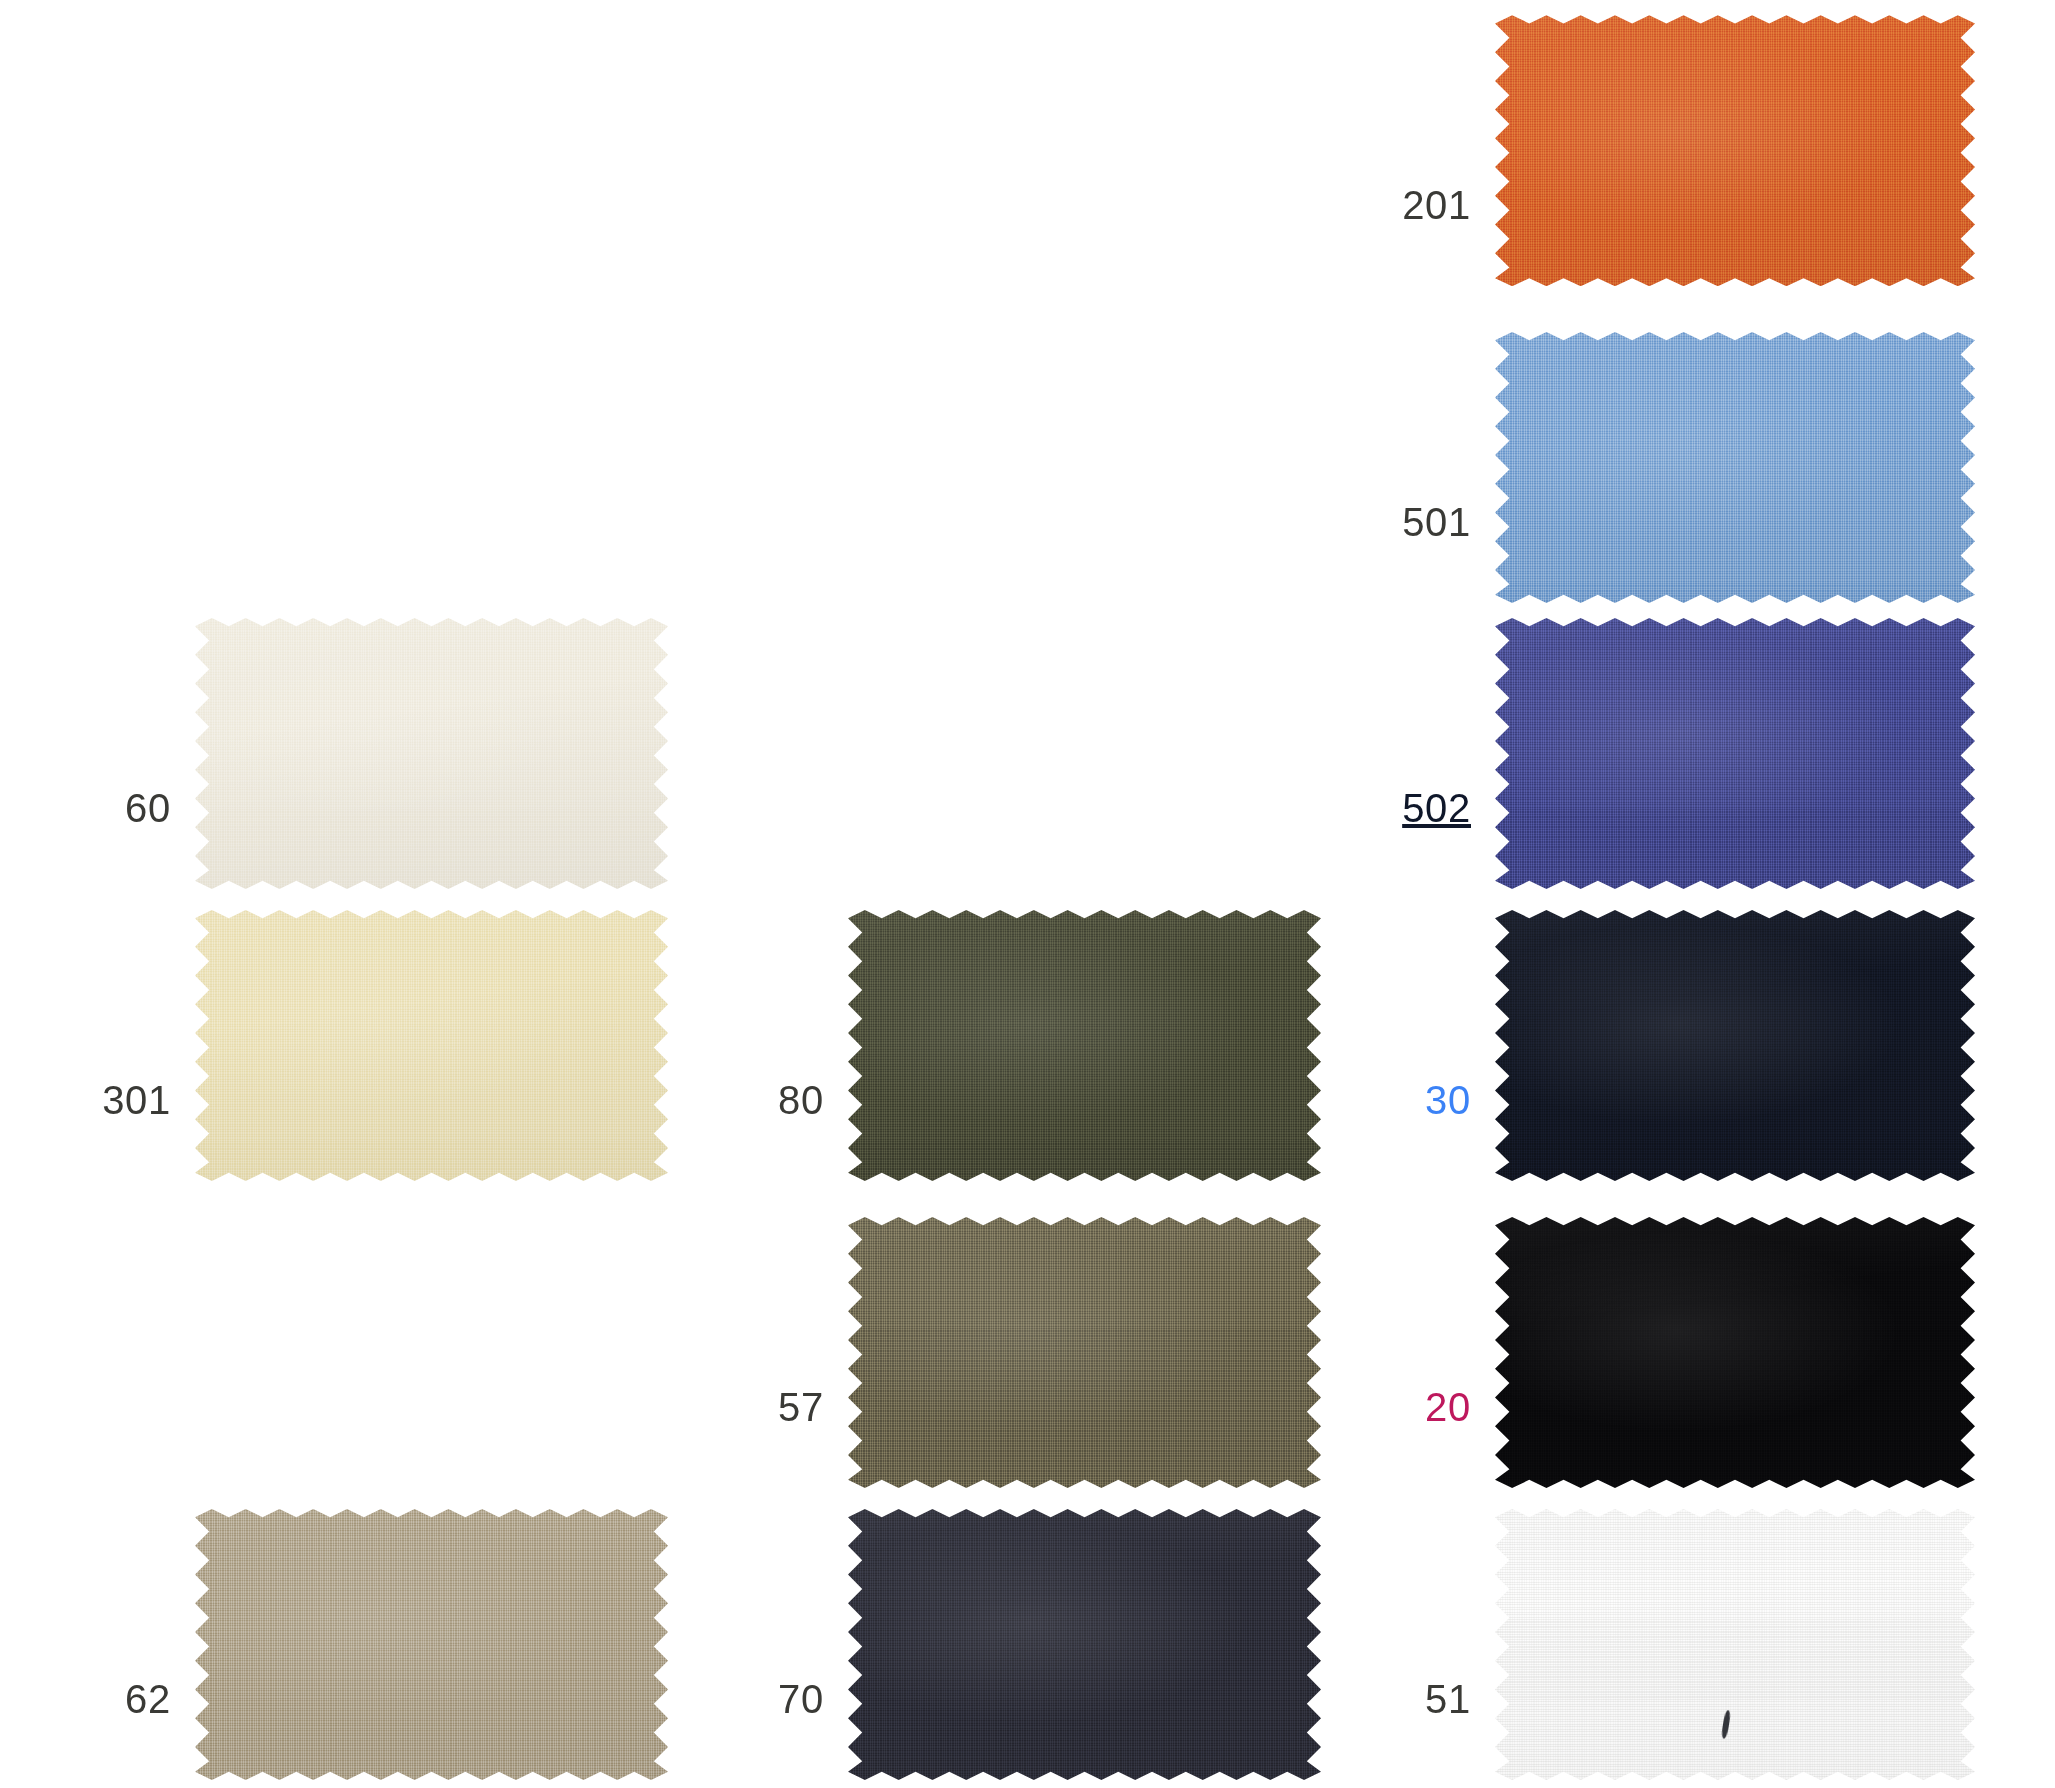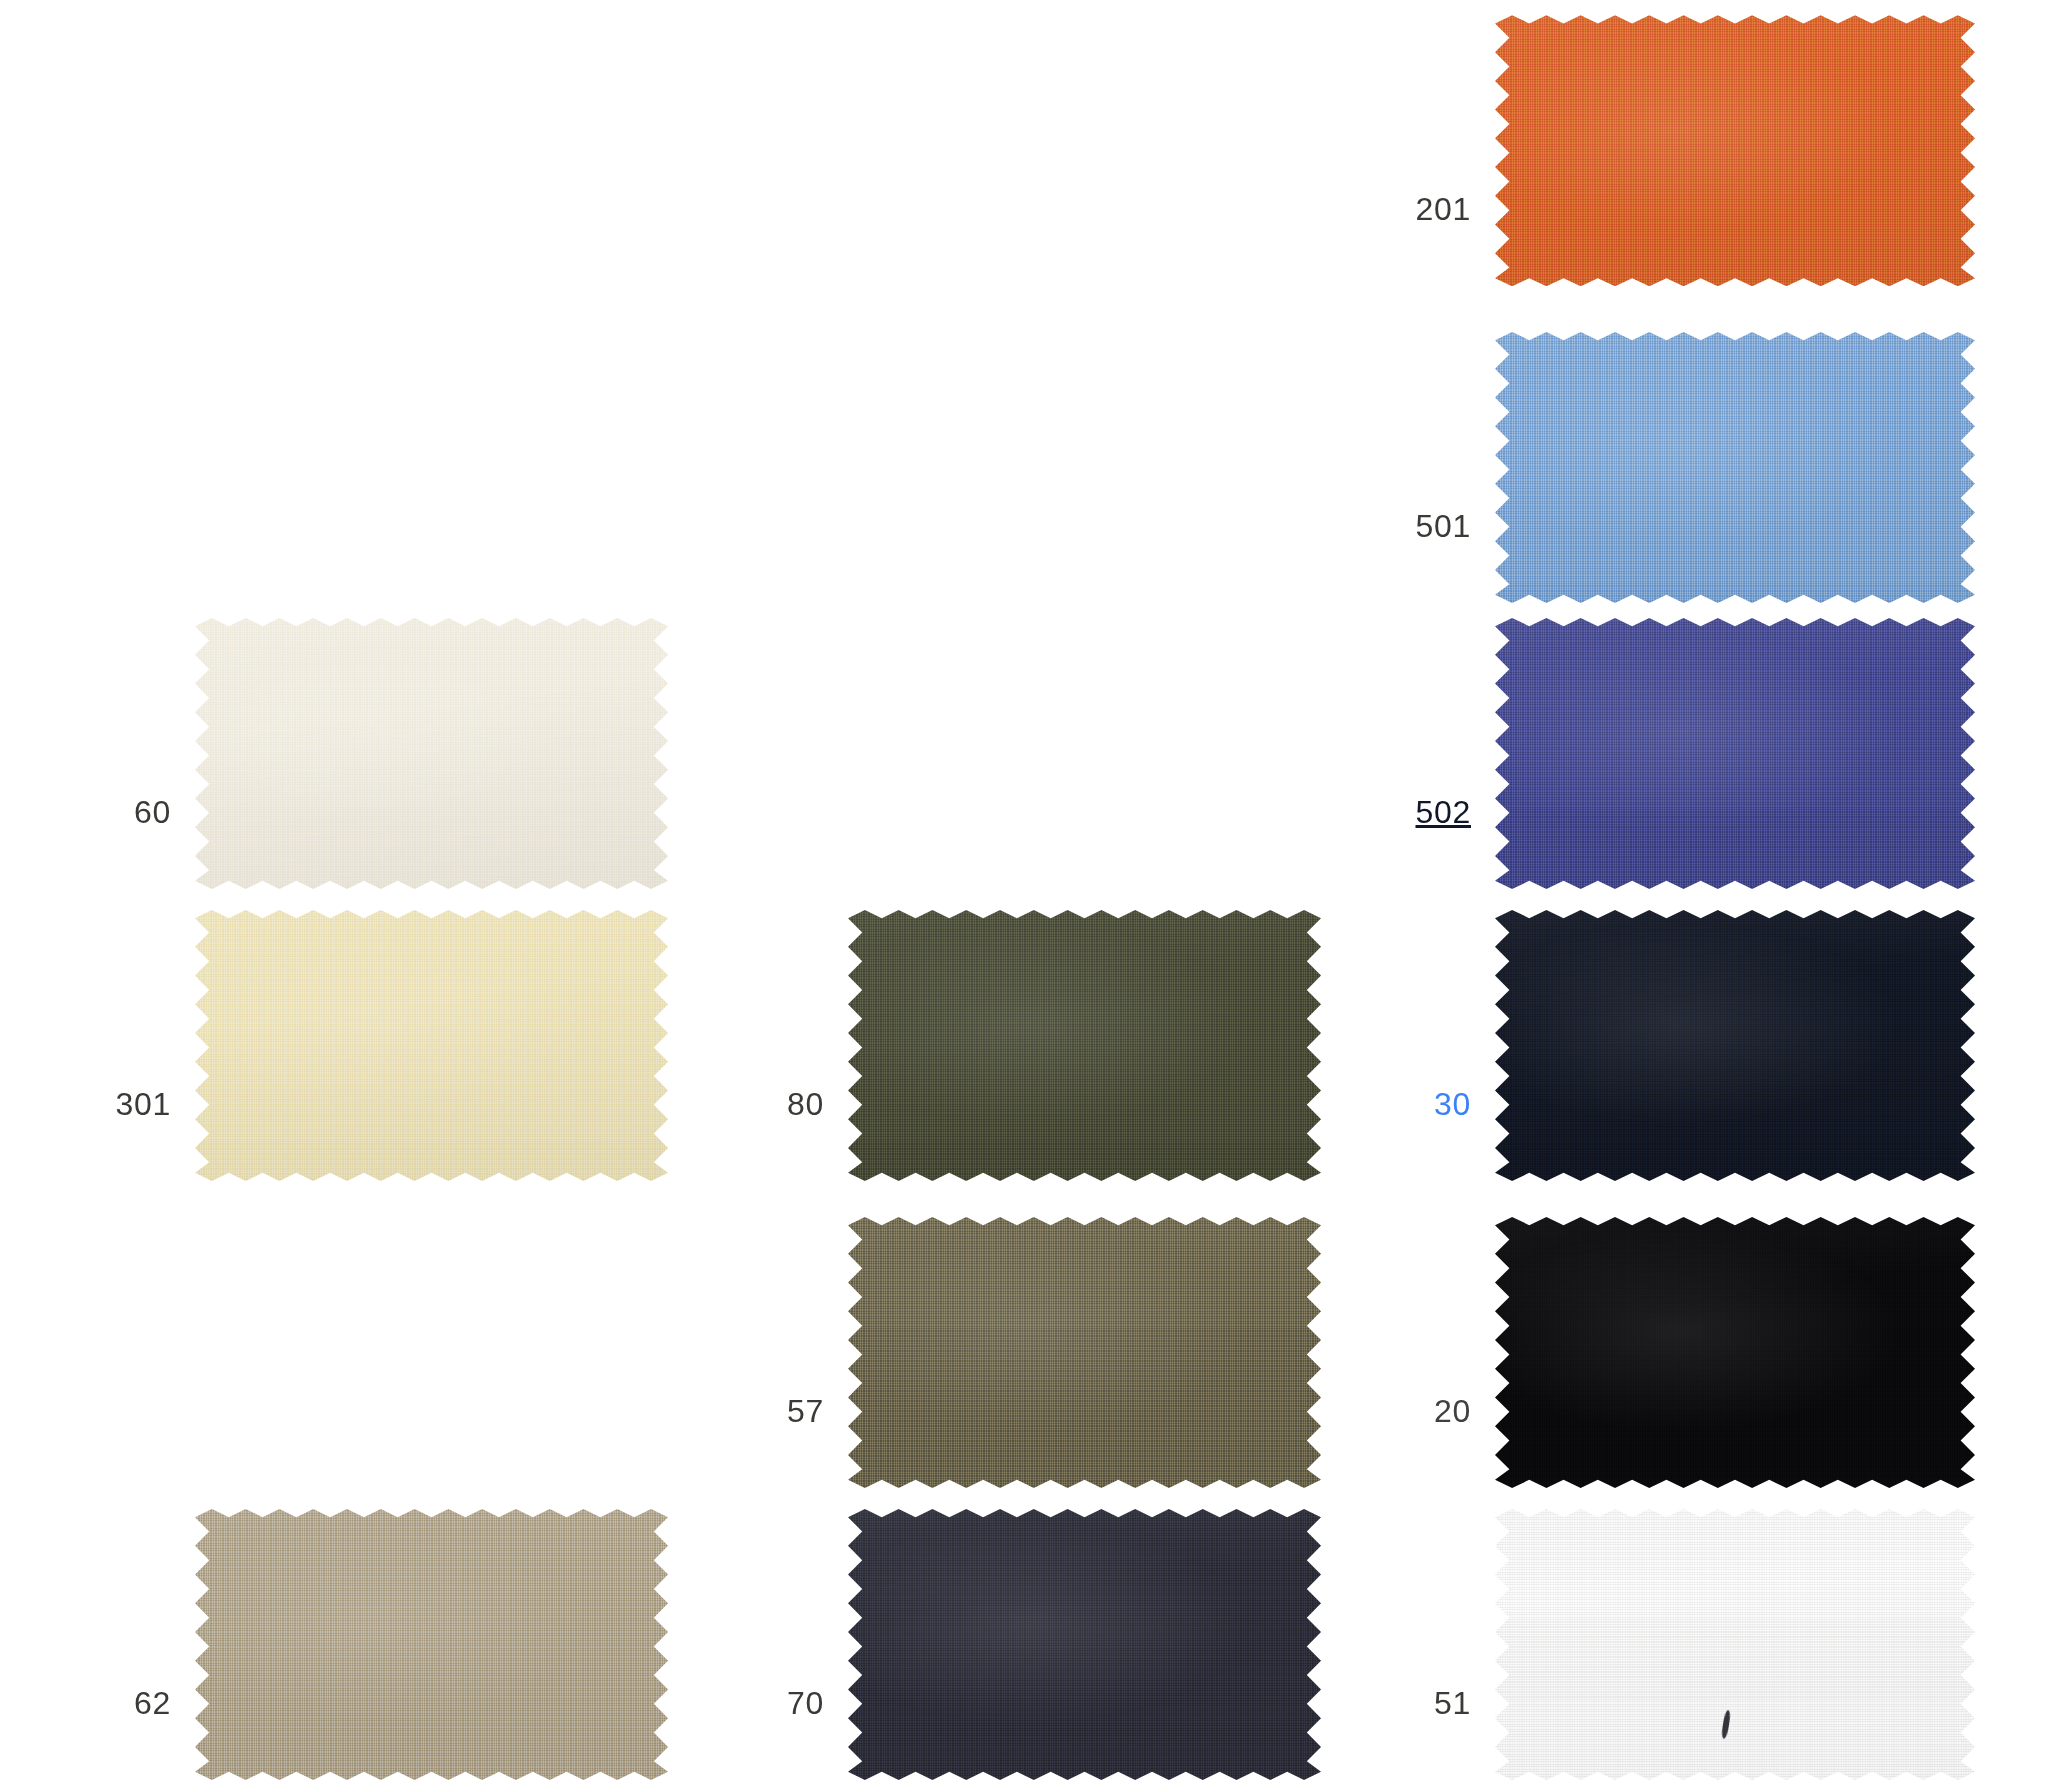--- a/index.html
+++ b/index.html
@@ -25,21 +25,21 @@
   .swatch-cell {
     position: absolute;
   }
 
   .swatch-label {
     position: absolute;
     right: 100%;
     margin-right: 24px;
     bottom: 61px;
     font-family: "Liberation Sans", sans-serif;
-    font-size: 32px;
+    font-size: 40px;
     font-weight: 300;
     letter-spacing: 0.7px;
     color: #3a3a36;
     white-space: nowrap;
     line-height: 1;
   }
 
   
   .chip {
     position: relative;
@@ -215,21 +215,21 @@
     </div>
     <div class="swatch-cell" style="left: 195px; top: 910px; width: 473px; height: 271px;">
       <div class="swatch-label" style="color: rgb(58, 58, 54);">301</div>
       <div class="chip" style="background: rgb(236, 226, 186);"></div>
     </div>
     <div class="swatch-cell" style="left: 848px; top: 910px; width: 473px; height: 271px;">
       <div class="swatch-label" style="color: rgb(58, 58, 54); text-align: center;">80</div>
       <div class="chip" style="background: rgb(74, 76, 56);"></div>
     </div>
     <div class="swatch-cell" style="left: 1495px; top: 1217px; width: 480px; height: 271px;">
-      <div class="swatch-label" style="color: #404040;">20</div>
+      <div class="swatch-label" style="color: #be185d;">20</div>
       <div class="chip" style="background: rgb(10, 10, 12);"></div>
     </div>
     <div class="swatch-cell" style="left: 848px; top: 1217px; width: 473px; height: 271px;">
       <div class="swatch-label" style="color: rgb(58, 58, 54);">57</div>
       <div class="chip" style="background: rgb(110, 104, 80);"></div>
     </div>
     <div class="swatch-cell" style="left: 1495px; top: 1509px; width: 480px; height: 271px;">
       <div class="swatch-label" style="color: rgb(58, 58, 54); margin-left: 28px;">51</div>
       <div class="chip is-white" style="background: rgb(253, 253, 253);">
         <div class="speck"></div>

